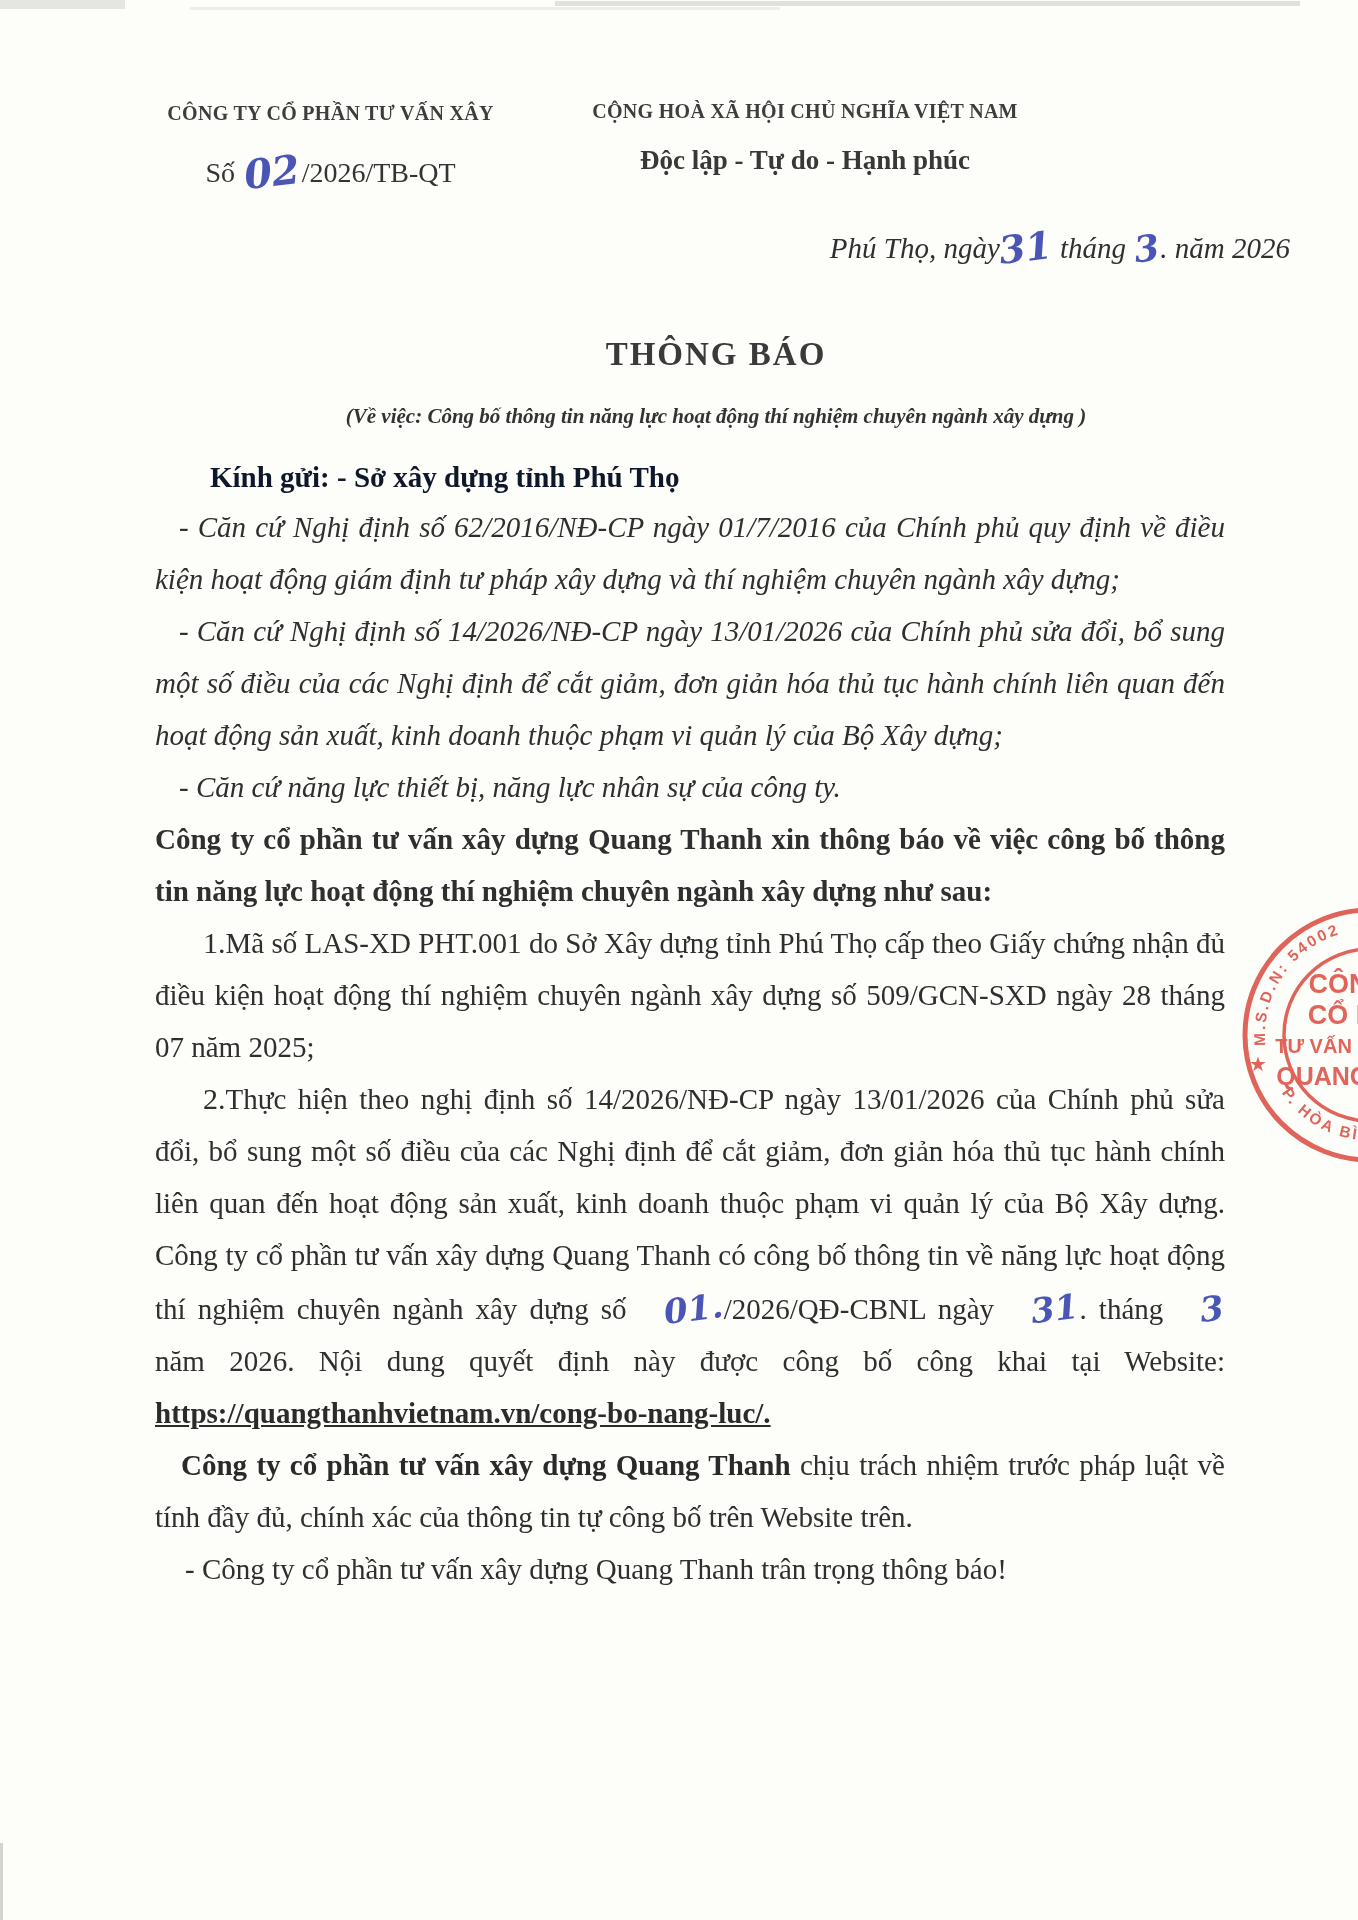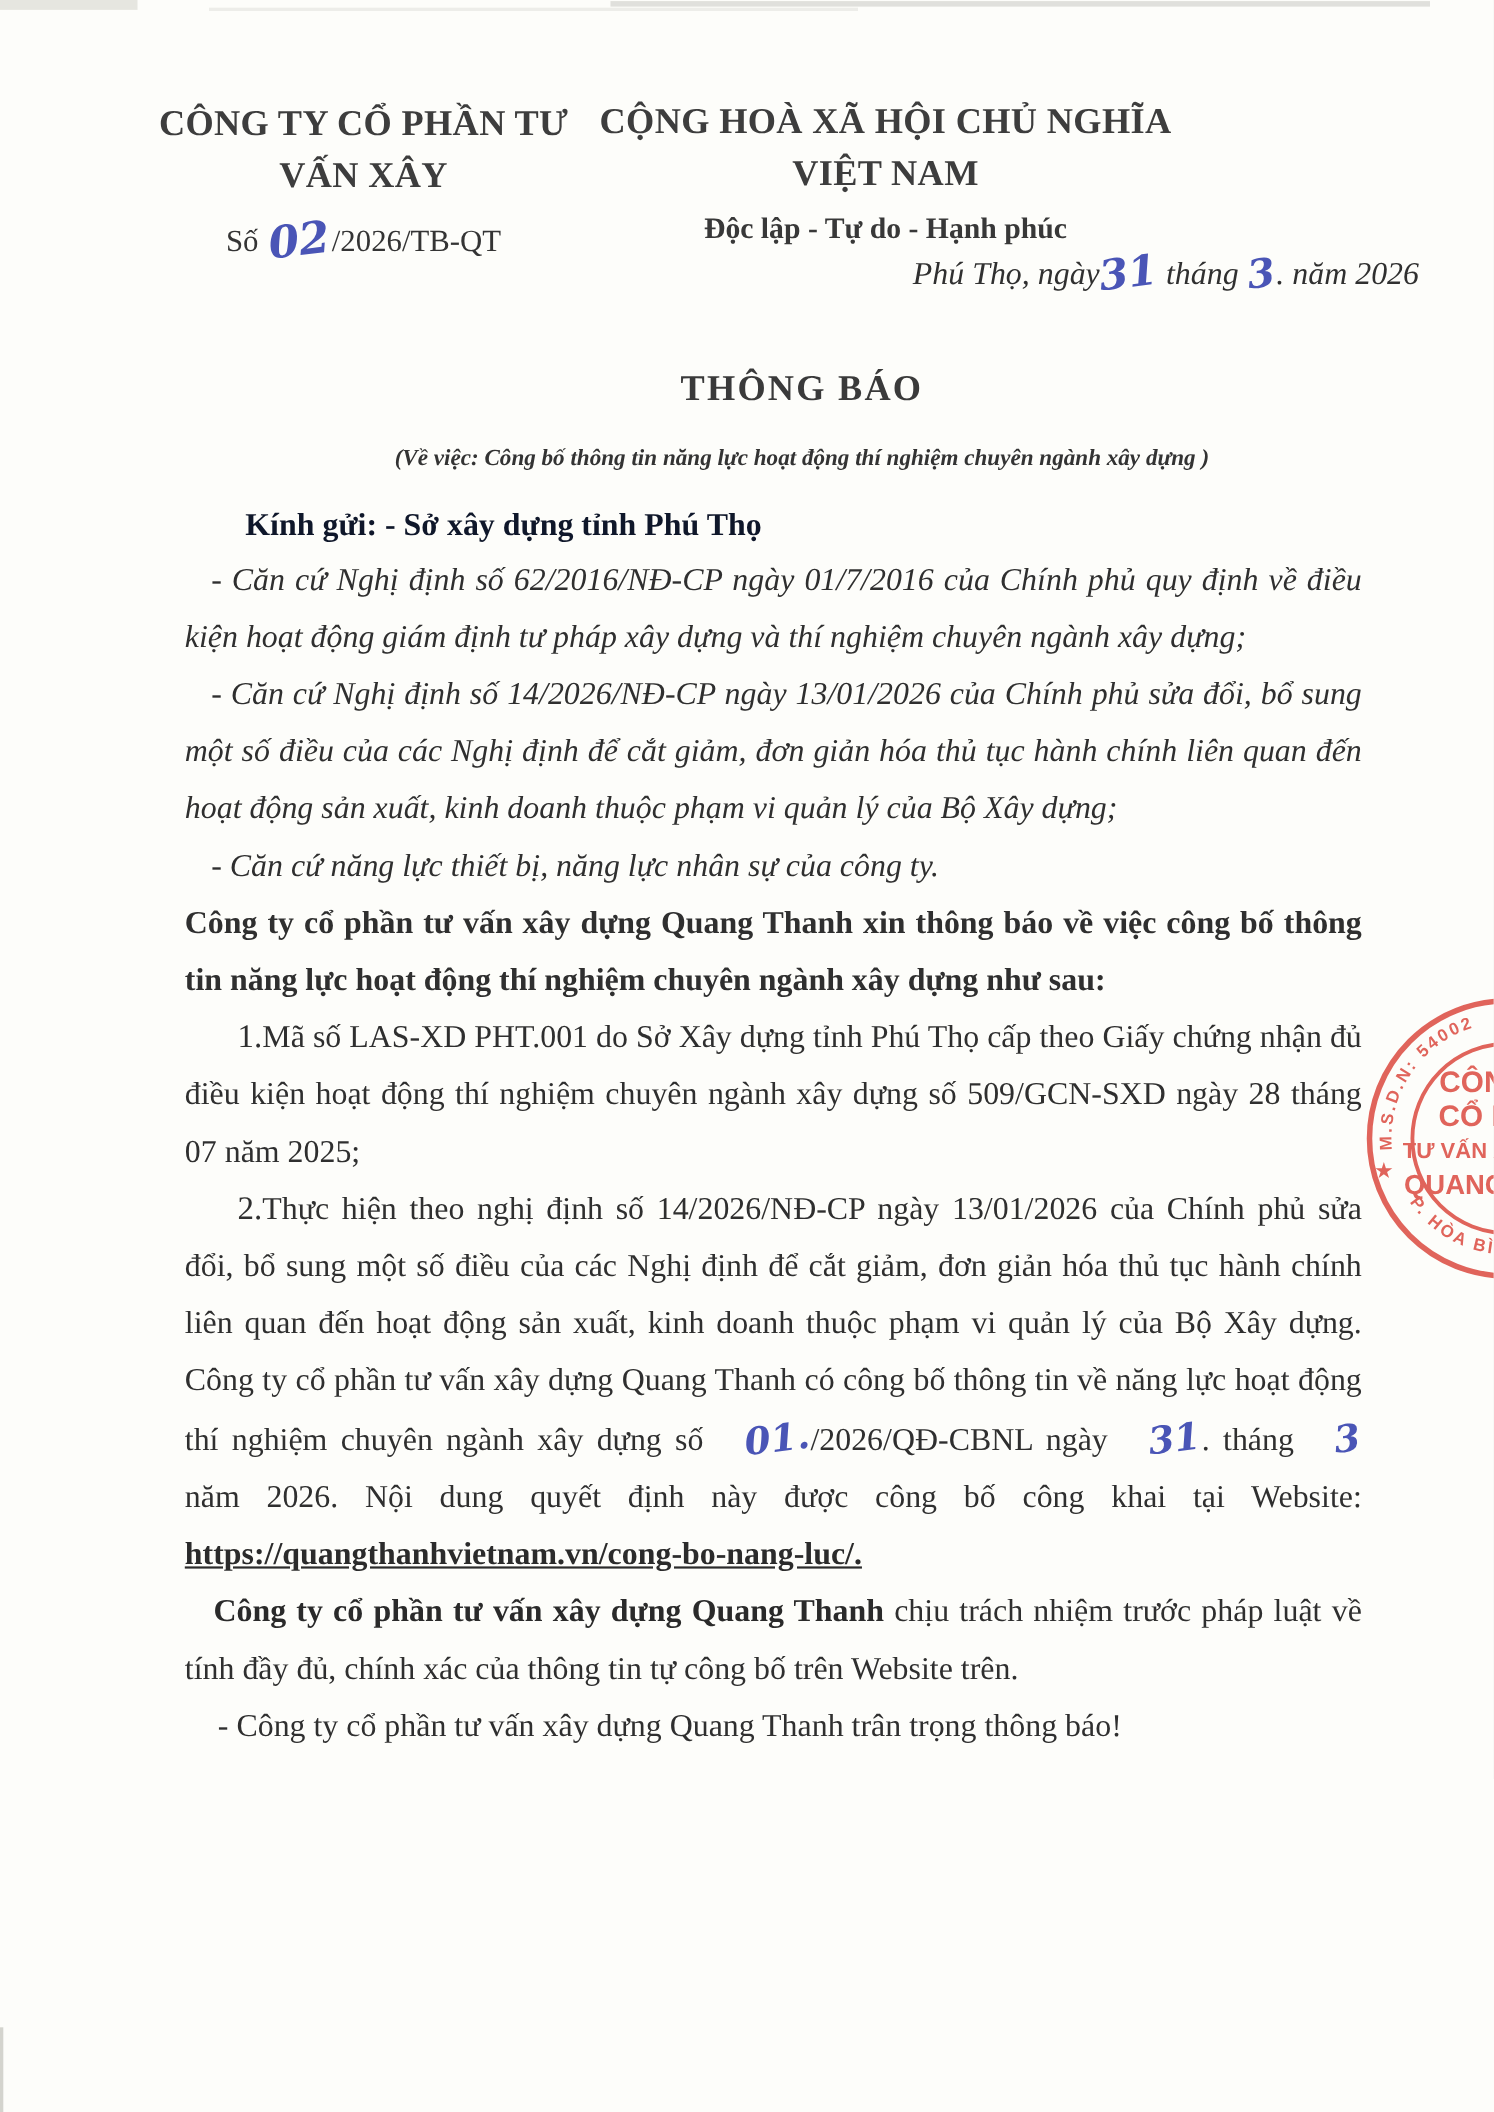--- a/index.html
+++ b/index.html
@@ -16,21 +16,21 @@
   
   .scan-mark{position:absolute;background:#c9c9c2;}
   .m1{left:555px;top:1px;width:745px;height:5px;opacity:.55;}
   .m2{left:190px;top:7px;width:590px;height:3px;opacity:.30;}
   .m3{left:0;top:0;width:125px;height:9px;opacity:.45;}
   .m4{left:0;top:1843px;width:3px;height:77px;opacity:.6;background:#b9b9b1;}
 
   
   .hdr-left{position:absolute;left:118px;top:90px;width:425px;text-align:center;}
   .hdr-right{position:absolute;left:545px;top:88px;width:520px;text-align:center;}
-  .hdr-line{font-weight:bold;font-size:33px;line-height:47px;color:#3d3d3d;letter-spacing:.3px;}
+  .hdr-line{font-weight:bold;font-size:20px;line-height:47px;color:#3d3d3d;letter-spacing:.3px;}
   .so-line{font-size:28px;margin-top:7px;color:#343434;}
   .motto{font-weight:bold;font-size:27px;line-height:50px;color:#383838;}
 
   .dateline{
     position:absolute;left:770px;top:222px;width:520px;
     text-align:right;font-style:italic;font-size:29px;color:#303030;
   }
 
   
   .hw{
@@ -40,21 +40,21 @@
     display:inline-block;
     transform:rotate(-7deg);
     position:relative;
   }
   .hw-so{font-size:40px;top:4px;margin:0 2px;}
   .hw-day{font-size:38px;top:3px;margin:0 1px 0 -1px;}
   .hw-month{font-size:36px;top:3px;margin:0 1px;}
   .hw-body{font-size:34px;top:3px;margin:0 1px;}
 
   
-  .content{position:absolute;left:168px;top:330px;width:1070px;}
+  .content{position:absolute;left:155px;top:330px;width:1070px;}
   .center-block{text-align:center;transform:translateX(26px);}
   .doc-title{font-size:33px;font-weight:bold;letter-spacing:2px;color:#3a3a3a;line-height:48px;}
   .doc-subtitle{font-style:italic;font-size:21px;color:#333;margin-top:16px;line-height:44px;font-weight:bold;}
   .kinh-gui{font-weight:bold;font-size:29px;margin-top:15px;text-indent:55px;line-height:48px;color:#0f172a;}
 
   p.body-par{
     margin:0;font-size:29px;line-height:52px;
     text-align:justify;color:#2f2f2f;
   }
   .cc{font-style:italic;text-indent:24px;}

